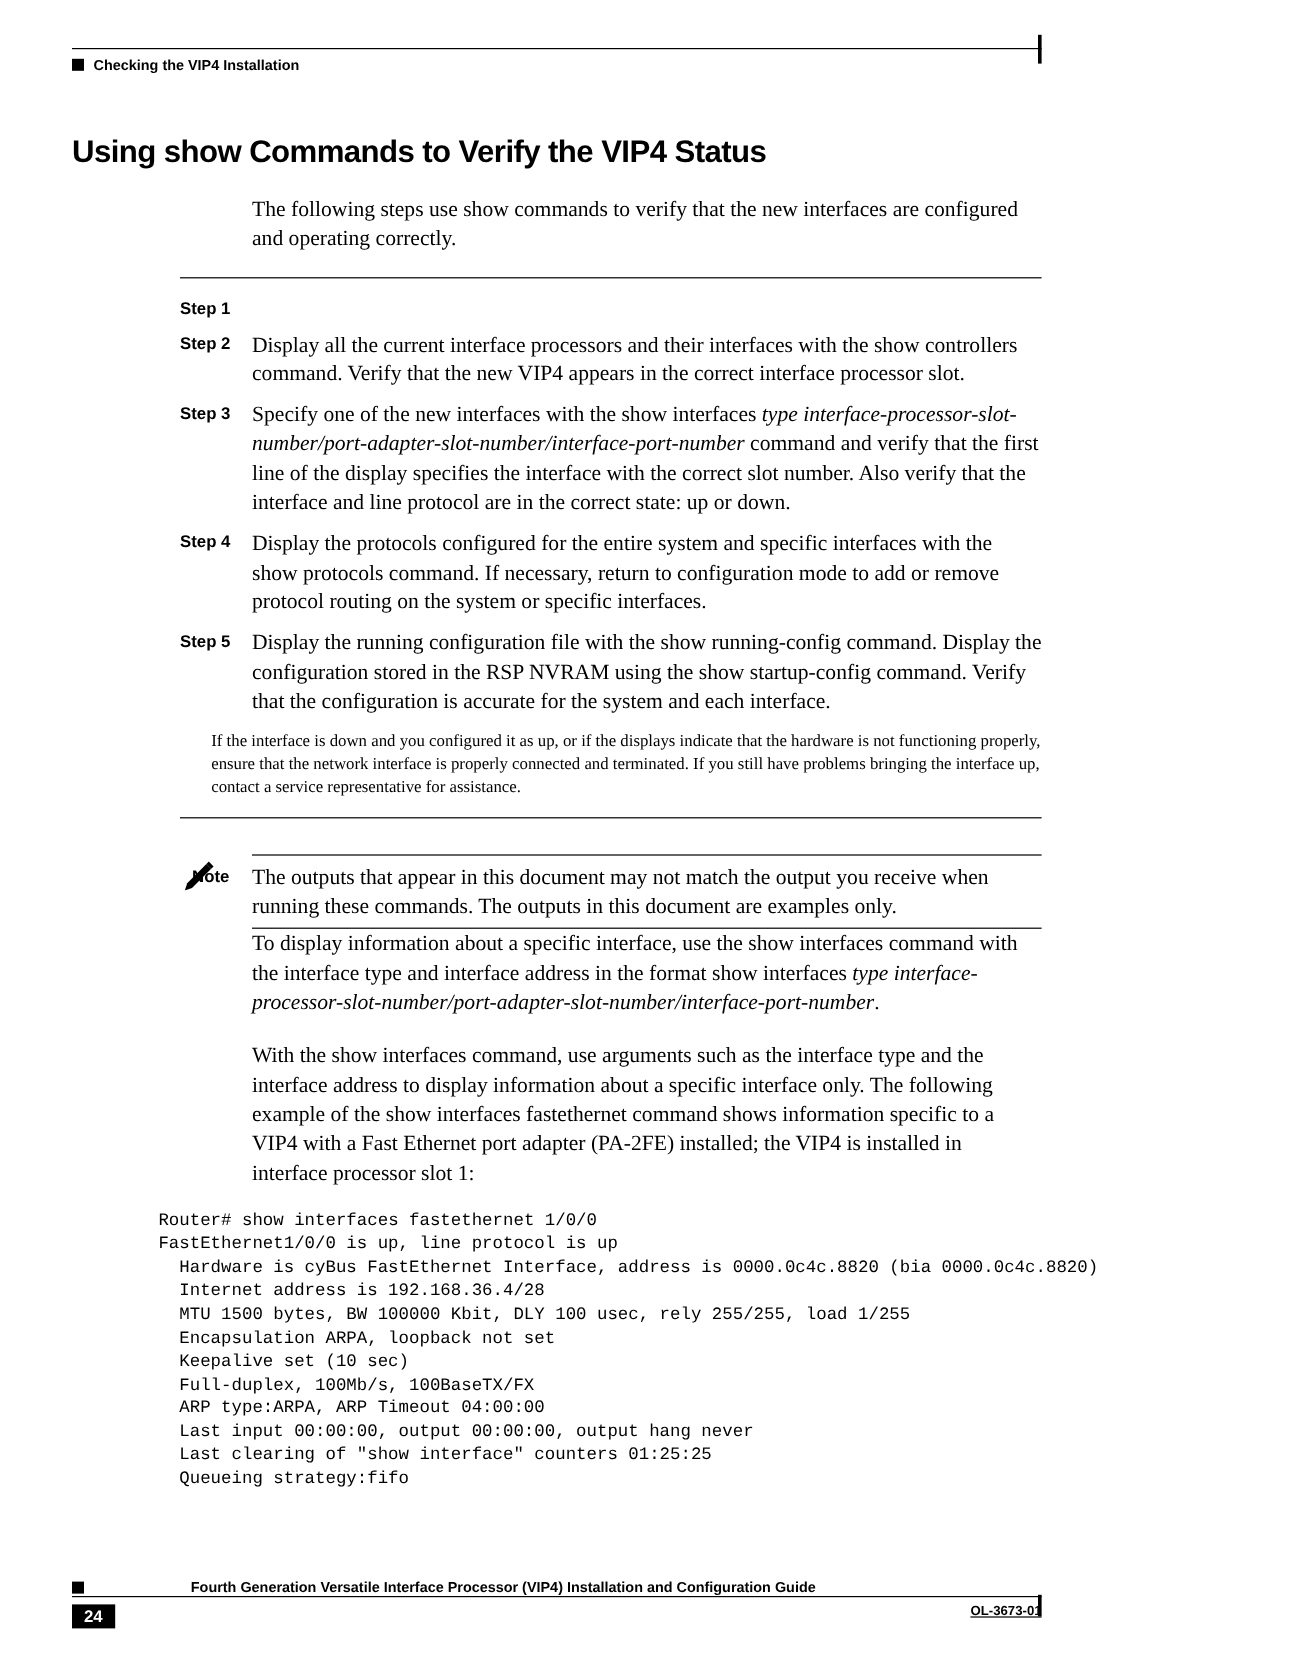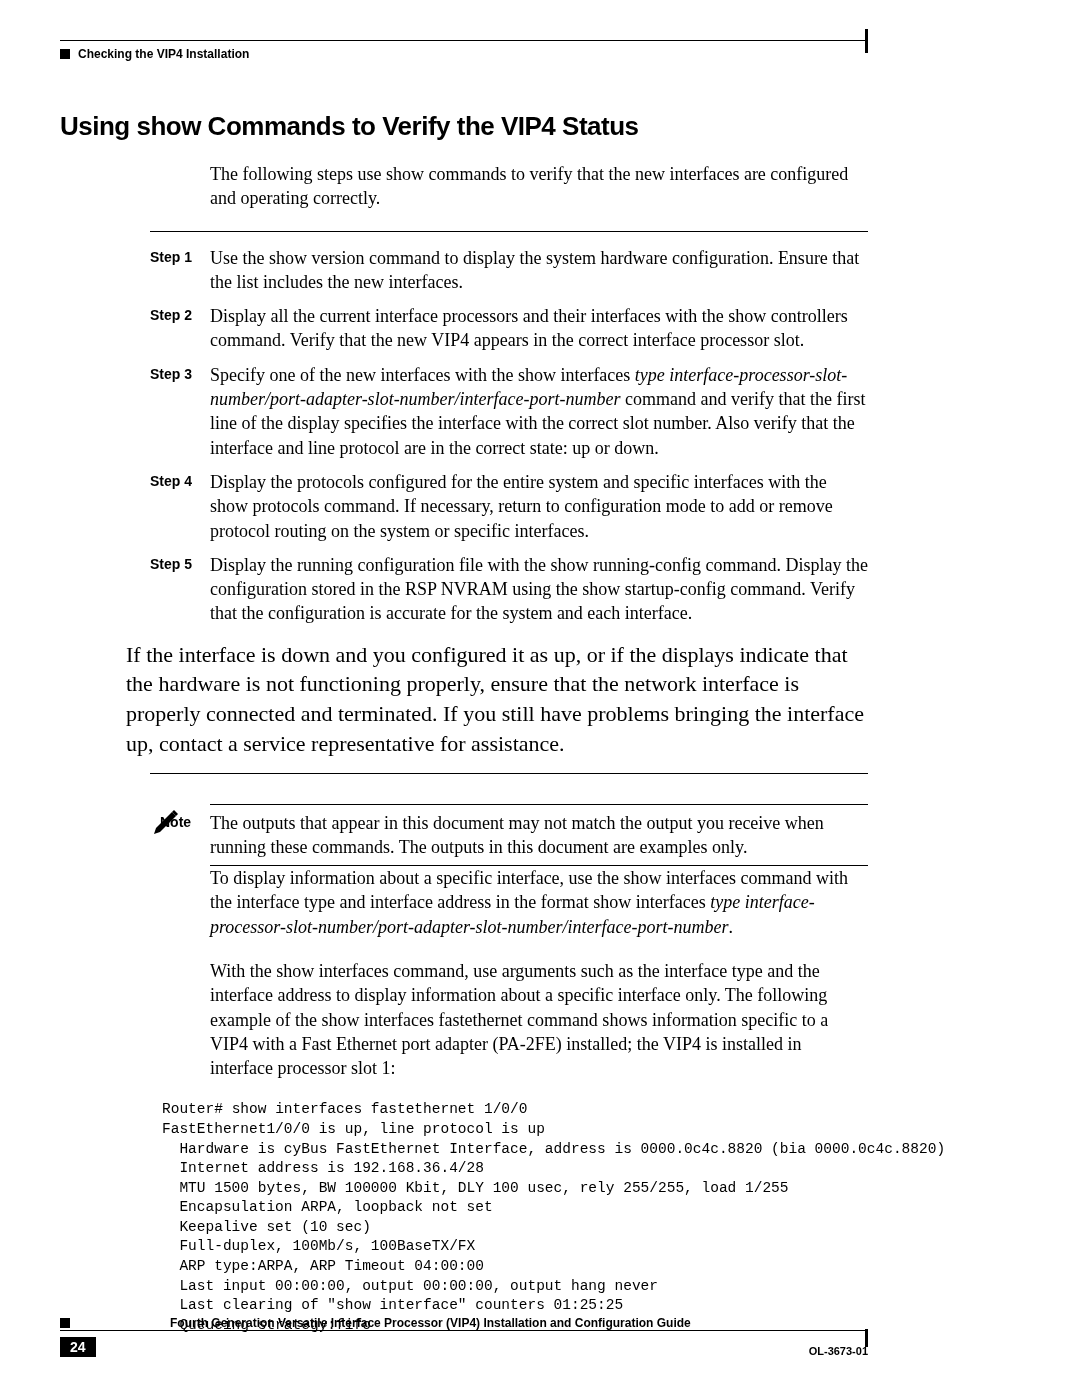--- a/index.html
+++ b/index.html
@@ -76,22 +76,22 @@
     font-size: 14px;
     padding-top: 3px;
     margin-left: 90px;
   }
   .step-content {
     flex: 1;
     font-size: 18px;
     line-height: 1.35;
   }
   .follow-text {
-    margin-left: 66px;
-    font-size: 22px;
+    margin-left: 116px;
+    font-size: 14px;
     line-height: 1.35;
     margin-top: 14px;
     margin-bottom: 14px;
   }
   .note-block {
     margin-top: 30px;
     margin-left: 90px;
     display: flex;
   }
   .note-icon-col {
@@ -133,21 +133,21 @@
     border-top: 1px solid #000;
     margin-top: 6px;
   }
   .bold { font-weight: normal; }
   .italic { font-style: italic; }
   .code-block {
     font-family: "Courier New", Courier, monospace;
     font-size: 14.5px;
     line-height: 1.35;
     white-space: pre;
-    margin-left: 102px;
+    margin-left: 72px;
     margin-top: 8px;
   }
   .footer {
     position: absolute;
     bottom: 40px;
     left: 60px;
     right: 60px;
   }
   .footer-line {
     border-top: 1.5px solid #000;
@@ -158,39 +158,40 @@
     position: absolute;
     right: 0;
     top: -2px;
     width: 3px;
     height: 18px;
     background: #000;
   }
   .footer-title-row {
     display: flex;
     align-items: center;
-    gap: 20px;
+    gap: 9px;
     margin-top: 2px;
   }
   .footer-square {
     width: 10px;
     height: 10px;
     background: #000;
   }
   .footer-title {
     font-family: Arial, Helvetica, sans-serif;
     font-weight: bold;
     font-size: 12px;
     margin-left: 80px;
   }
   .footer-bottom-row {
     display: flex;
     justify-content: space-between;
-    align-items: flex-end;
+    align-items: flex-start;
     margin-top: 6px;
+    text-decoration: underline;
   }
   .page-num-box {
     background: #000;
     color: #fff;
     font-family: Arial, Helvetica, sans-serif;
     font-weight: bold;
     font-size: 14px;
     padding: 2px 10px;
   }
   .doc-id {
@@ -216,21 +217,20 @@
 
   <div class="body-text">
     <span>The following steps use </span><span class="bold">show</span><span> commands to verify that the new interfaces are configured and operating correctly.</span>
   </div>
 
   <div class="steps-divider"></div>
 
   <div id="steps-container">
       <div class="step-row">
         <div class="step-label">Step 1</div>
-        <div class="step-content"><span>Use the </span><span class="bold">show version</span><span> command to display the system hardware configuration. Ensure that the list includes the new interfaces.</span></div>
       </div>
       <div class="step-row">
         <div class="step-label">Step 2</div>
         <div class="step-content"><span>Display all the current interface processors and their interfaces with the </span><span class="bold">show controllers</span><span> command. Verify that the new VIP4 appears in the correct interface processor slot.</span></div>
       </div>
       <div class="step-row">
         <div class="step-label">Step 3</div>
         <div class="step-content"><span>Specify one of the new interfaces with the </span><span class="bold">show interfaces</span><span> </span><span class="italic">type interface-processor-slot-number/port-adapter-slot-number/interface-port-number</span><span> command and verify that the first line of the display specifies the interface with the correct slot number. Also verify that the interface and line protocol are in the correct state: up or down.</span></div>
       </div>
       <div class="step-row">

